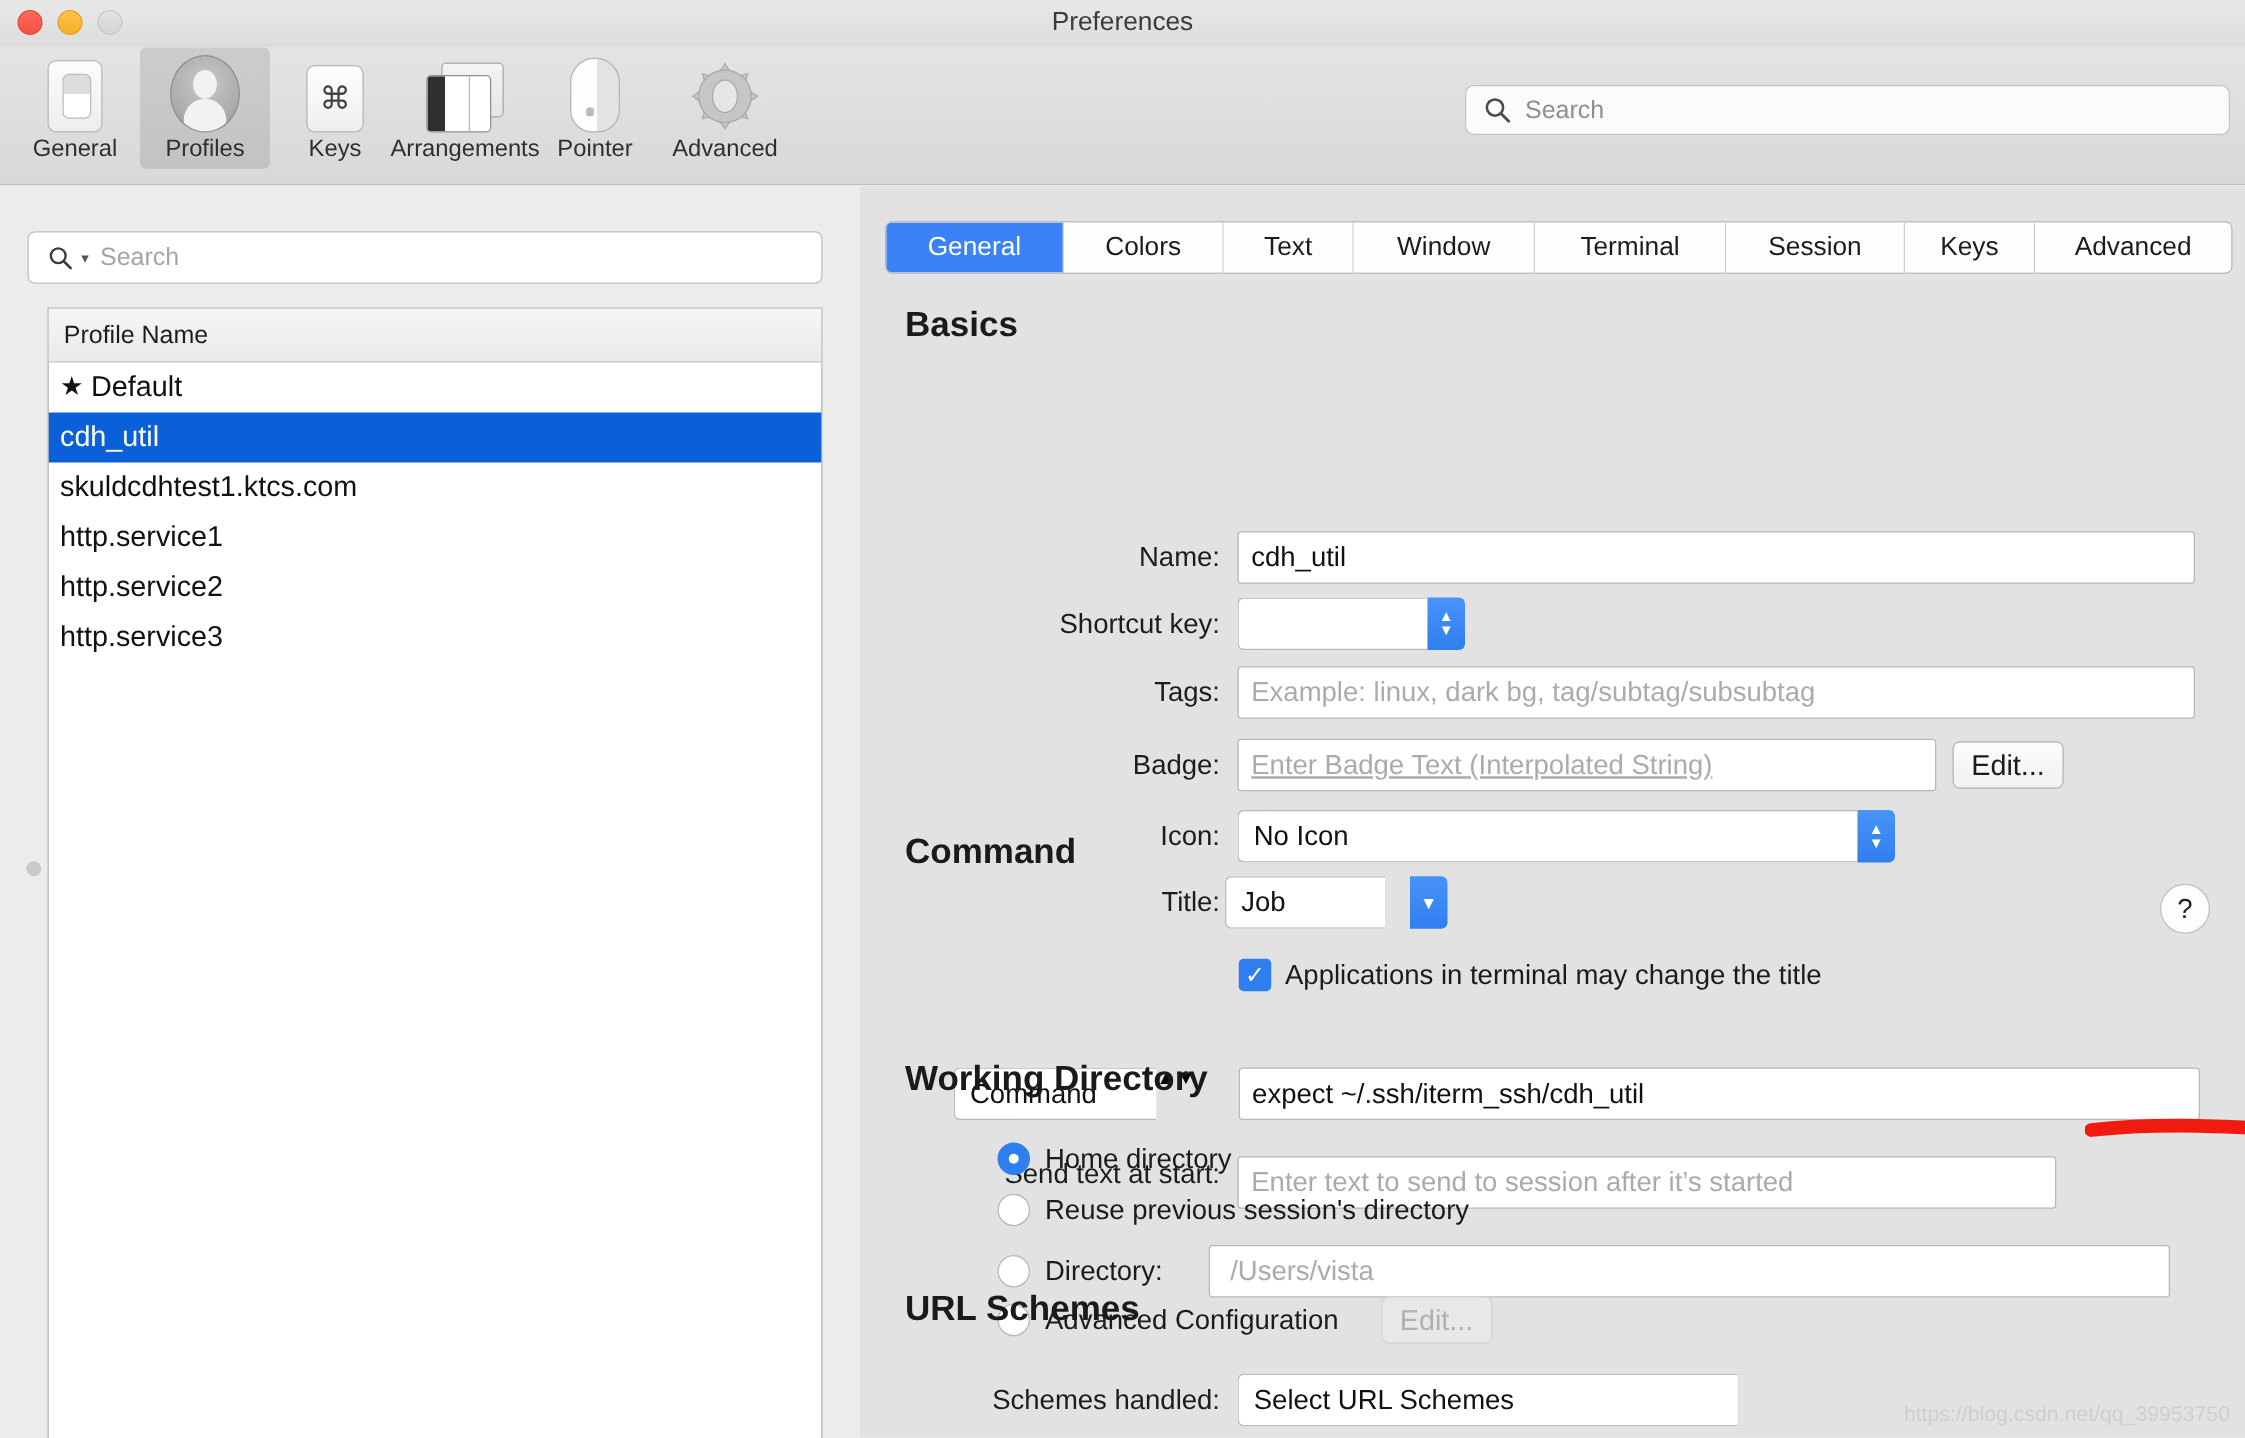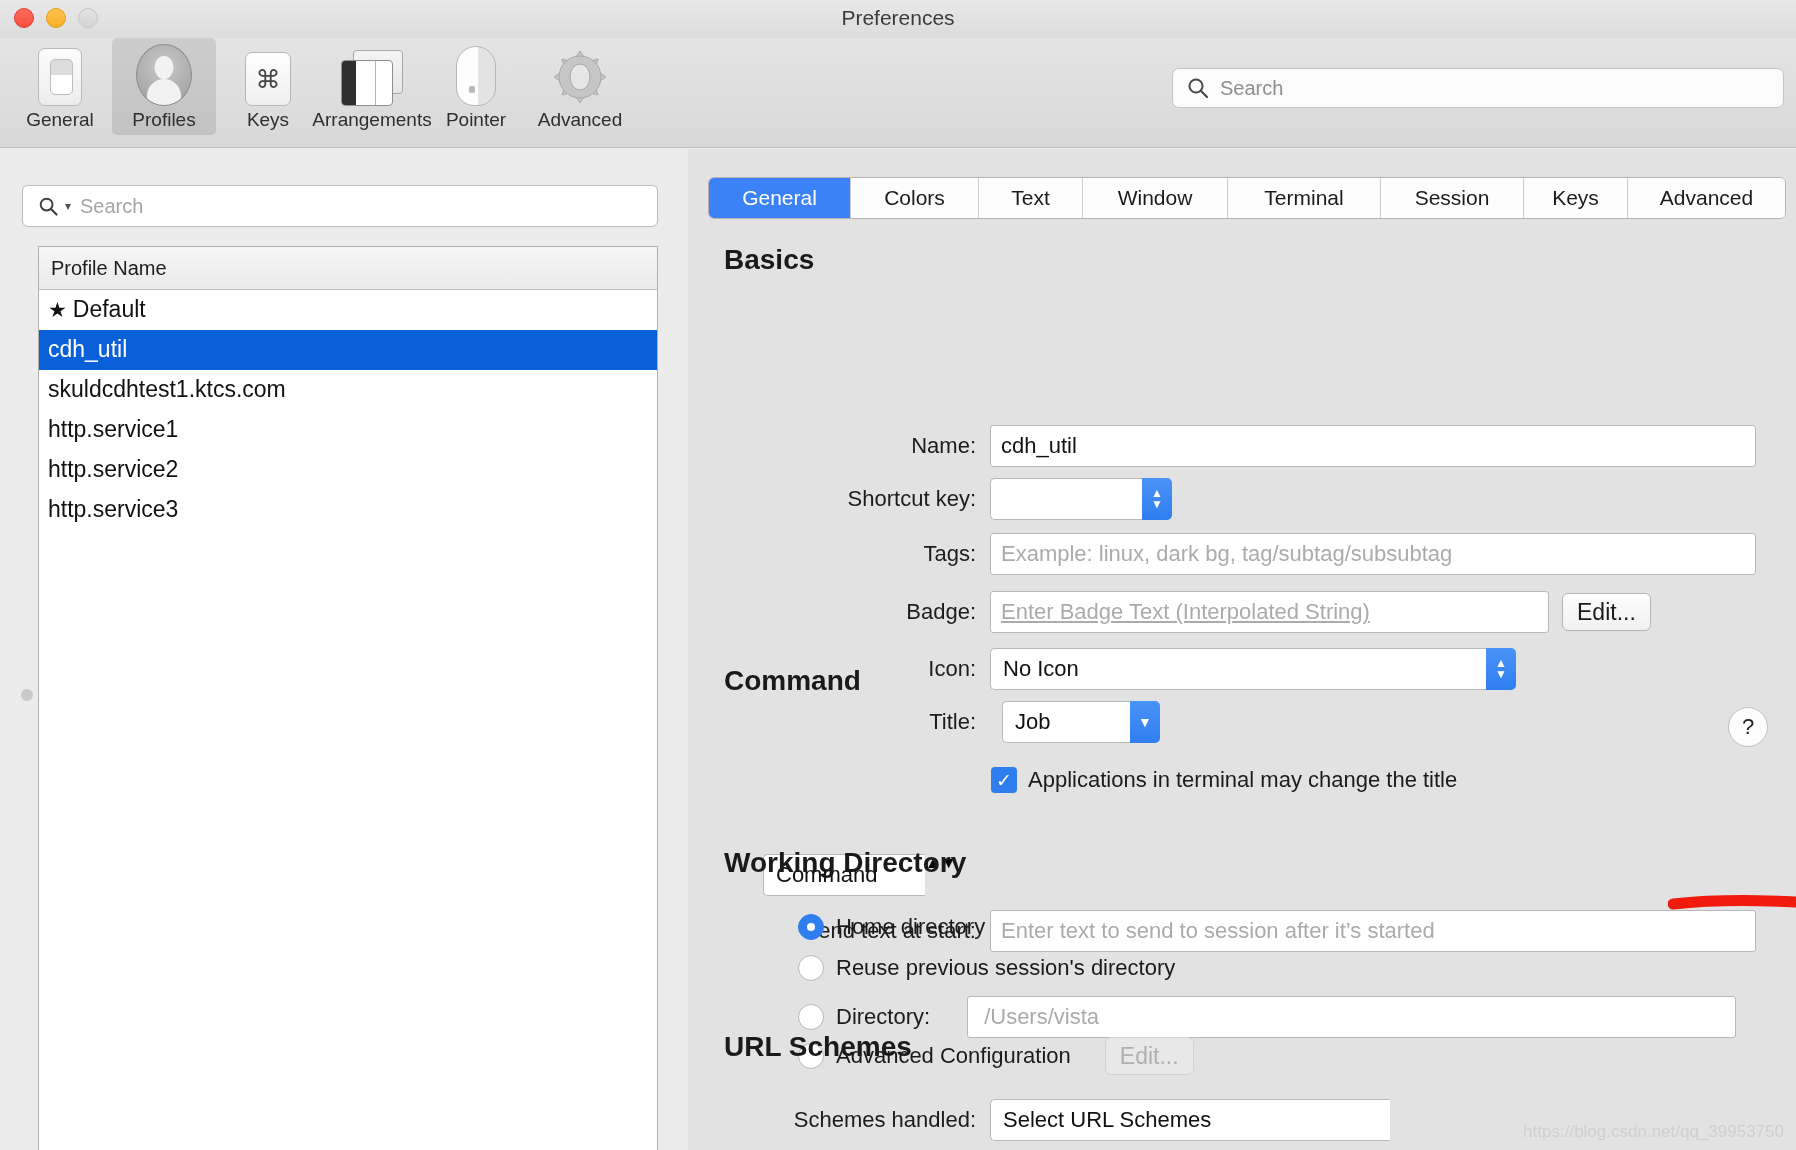--- a/index.html
+++ b/index.html
@@ -422,49 +422,50 @@
       <div class="sv" style="width:496px">No Icon</div>
       <div class="sbtn">
           <span>▲</span>
           <span>▼</span>
         </div>
     </div>
   </div>
 
   <div class="row" style="left:0; top:552px; width:1080px;">
     <div class="rlabel" style="width:288px">Title:</div>
-    <div class="popup" style="margin-left:26px;">
+    <div class="popup" style="margin-left:4px;gap:20px;">
       <div class="pv" style="width:128px">Job</div>
       <div class="pbtn">▼</div>
     </div>
   </div>
 
   <div class="help-btn" style="left:1040px; top:558px;">?</div>
 
   <div class="cbrow" style="left:303px; top:618px;">
     <div class="cbox">✓</div>
     <div class="cbtext">Applications in terminal may change the title</div>
   </div>
 
   <div class="sec-title" style="left:36px; top:516px;">Command</div>
 
   <div class="row" style="left:0; top:705px; width:1110px;">
     <div class="popup" style="margin-left:75px;">
       <div class="pv" style="width:162px">Command</div>
       <div class="sbtn"><span>▲</span><span>▼</span></div>
     </div>
+    <div class="tfield" style="margin-left:34px; width:769px;">expect ~/.ssh/iterm_ssh/cdh_util</div>
   </div>
 
   <svg class="annot" style="left:980px; top:725px;" width="430" height="40" viewBox="0 0 430 40">
     <path d="M5 30 C 80 22, 150 30, 215 33 C 280 36, 340 20, 415 13" stroke="#f01b0e" stroke-width="11" fill="none" stroke-linecap="round"></path>
   </svg>
 
   <div class="row" style="left:0; top:761px; width:1110px;">
     <div class="rlabel" style="width:288px">Send text at start:</div>
-    <div class="tfield ph" style="margin-left:14px; width:766px;">Enter text to send to session after it’s started</div>
+    <div class="tfield ph" style="margin-left:14px; width:655px;margin-top:15px;">Enter text to send to session after it’s started</div>
   </div>
 
   <div class="sec-title" style="left:36px; top:698px;">Working Directory</div>
 
   <div class="radio-row" style="left:110px; top:765px;">
     <div class="radio on"></div>
     <div class="rtext">Home directory</div>
   </div>
 
   <div class="radio-row" style="left:110px; top:806px;">

